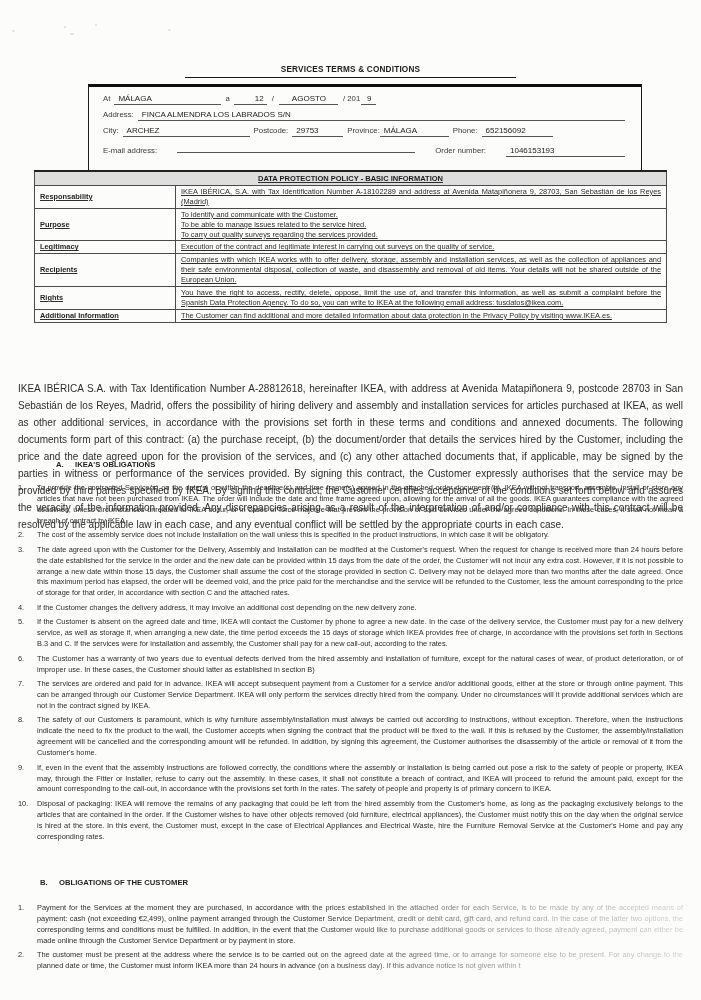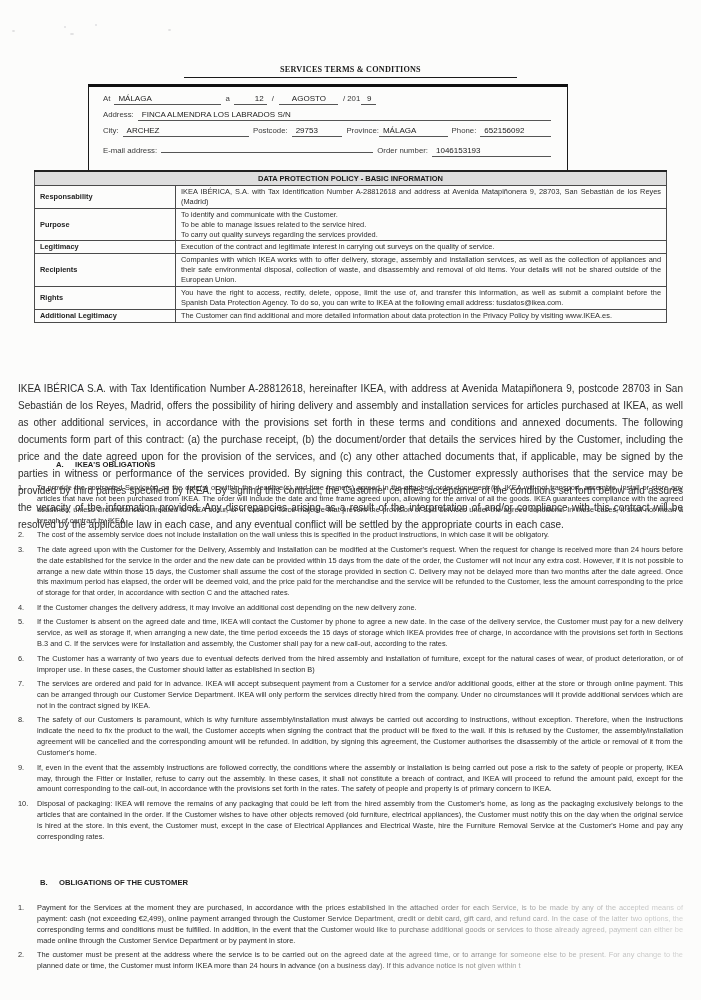--- a/index.html
+++ b/index.html
@@ -7,44 +7,44 @@
     width:701px;height:1000px;background:#fcfcfb;position:relative;overflow:hidden;
     font-family:"Liberation Sans","DejaVu Sans",sans-serif;color:#2b2b2b;
     -webkit-font-smoothing:antialiased;
   }
   .artifact{position:absolute;background:#c9c9cc;border-radius:50%;opacity:.55;}
 
   
   .title-wrap{position:absolute;top:58px;left:0;width:100%;text-align:center;}
   .title{
     display:inline-block;font-size:8.2px;font-weight:bold;letter-spacing:.2px;color:#1c1c1c;
-    padding:0 96px 3px 96px;border-bottom:1.6px solid #1a1a1a;font-family:Liberation Serif, serif;
+    padding:0 96px 3px 96px;border-bottom:1.6px solid #1a1a1a;
   }
 
   
   .formbox{
-    position:absolute;top:84px;left:88px;width:480px;box-sizing:border-box;
+    position:absolute;top:84px;left:88px;width:554px;box-sizing:border-box;
     border-top:3px solid #101010;border-bottom:3px solid #101010;
     border-left:1.6px solid #1a1a1a;border-right:1.6px solid #1a1a1a;
     padding:7px 12px 9px 14px;font-size:7.8px;color:#333;
   }
   .frow{display:flex;align-items:baseline;margin-bottom:5.2px;line-height:9px;}
-  .frow:last-child{margin-bottom:13px;}
+  .frow:last-child{margin-bottom:13px;gap:16px;}
   .flabel{white-space:nowrap;color:#3a3a3a;}
   .fval{
     border-bottom:1px solid #555;padding:0 3px 1px 4px;margin:0 4px;
     white-space:nowrap;color:#222;font-size:8px;min-height:8px;
   }
   .grow{flex:1 1 auto;}
   .sep{margin:0 1px;color:#3a3a3a;}
 
   
   .dtable{
     position:absolute;top:170px;left:34px;width:633px;border-collapse:collapse;
-    font-size:7.4px;line-height:9.9px;color:#2e2e2e;
+    font-size:7.4px;line-height:9.9px;color:#2e2e2e;text-decoration:underline;
   }
   .dtable,.dtable td{border:1px solid #4a4a4a;}
   .dtable{border-top:2.2px solid #222;}
   .dtable td{padding:1px 5px;}
   .dtable .thead{
     background:#dedede;font-weight:bold;text-align:center;color:#1d1d1d;
     font-size:7.5px;padding:1.5px 4px;
   }
   .dtable .rlabel{width:130px;font-weight:bold;vertical-align:middle;color:#252525;}
   .dtable .rval{text-align:justify;vertical-align:middle;}
@@ -122,21 +122,21 @@
   </div>
 </div>
 
 <table class="dtable">
   <tbody>
       <tr>
     <td class="thead" colspan="2">DATA PROTECTION POLICY - BASIC INFORMATION</td>
   </tr>
   <tr>
     <td class="rlabel">Responsability</td>
-    <td class="rval">IKEA IBÉRICA, S.A. with Tax Identification Number A-28812618 and address at Avenida Matapiñonera 9, 28703, San Sebastián de los Reyes (Madrid)</td>
+    <td class="rval">IKEA IBÉRICA, S.A. with Tax Identification Number A-18102289 and address at Avenida Matapiñonera 9, 28703, San Sebastián de los Reyes (Madrid)</td>
   </tr>
   <tr>
     <td class="rlabel">Purpose</td>
     <td class="rval" style="text-align:left;">
       <div>To identify and communicate with the Customer.</div>
       <div>To be able to manage issues related to the service hired.</div>
       <div>To carry out quality surveys regarding the services provided.</div>
     </td>
   </tr>
   <tr>
@@ -145,21 +145,21 @@
   </tr>
   <tr>
     <td class="rlabel">Recipients</td>
     <td class="rval">Companies with which IKEA works with to offer delivery, storage, assembly and installation services, as well as the collection of appliances and their safe environmental disposal, collection of waste, and disassembly and removal of old items. Your details will not be shared outside of the European Union.</td>
   </tr>
   <tr>
     <td class="rlabel">Rights</td>
     <td class="rval">You have the right to access, rectify, delete, oppose, limit the use of, and transfer this information, as well as submit a complaint before the Spanish Data Protection Agency. To do so, you can write to IKEA at the following email address: tusdatos@ikea.com.</td>
   </tr>
   <tr>
-    <td class="rlabel">Additional Legitimacy</td>
+    <td class="rlabel">Additional Information</td>
     <td class="rval">The Customer can find additional and more detailed information about data protection in the Privacy Policy by visiting www.IKEA.es.</td>
   </tr>
 </tbody>
   </table>
 
 <div class="intro">IKEA IBÉRICA S.A. with Tax Identification Number A-28812618, hereinafter IKEA, with address at Avenida Matapiñonera 9, postcode 28703 in San Sebastián de los Reyes, Madrid, offers the possibility of hiring delivery and assembly and installation services for articles purchased at IKEA, as well as other additional services, in accordance with the provisions set forth in these terms and conditions and annexed documents. The following documents form part of this contract: (a) the purchase receipt, (b) the document/order that details the services hired by the Customer, including the price and the date agreed upon for the provision of the services, and (c) any other attached documents that, if applicable, may be signed by the parties in witness or performance of the services provided. By signing this contract, the Customer expressly authorises that the service may be provided by third parties specified by IKEA. By signing this contract, the Customer certifies acceptance of the conditions set forth below and assures the veracity of the information provided. Any discrepancies arising as a result of the interpretation of and/or compliance with this contract will be resolved by the applicable law in each case, and any eventual conflict will be settled by the appropriate courts in each case.</div>
 
 <div class="sec-head head-a">
   <span class="letter">A.</span><span>IKEA'S OBLIGATIONS</span>
 </div>

